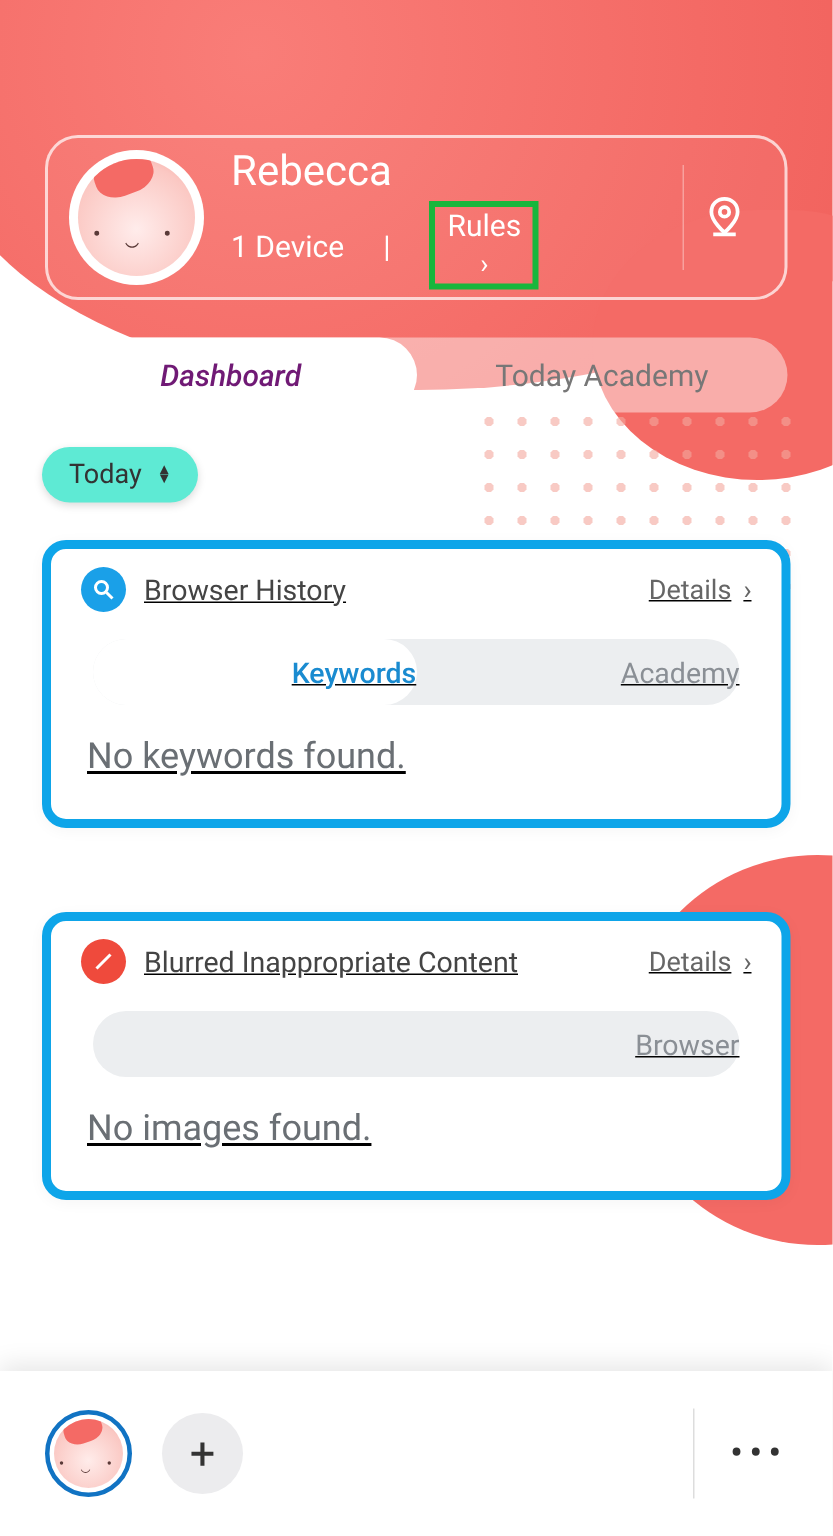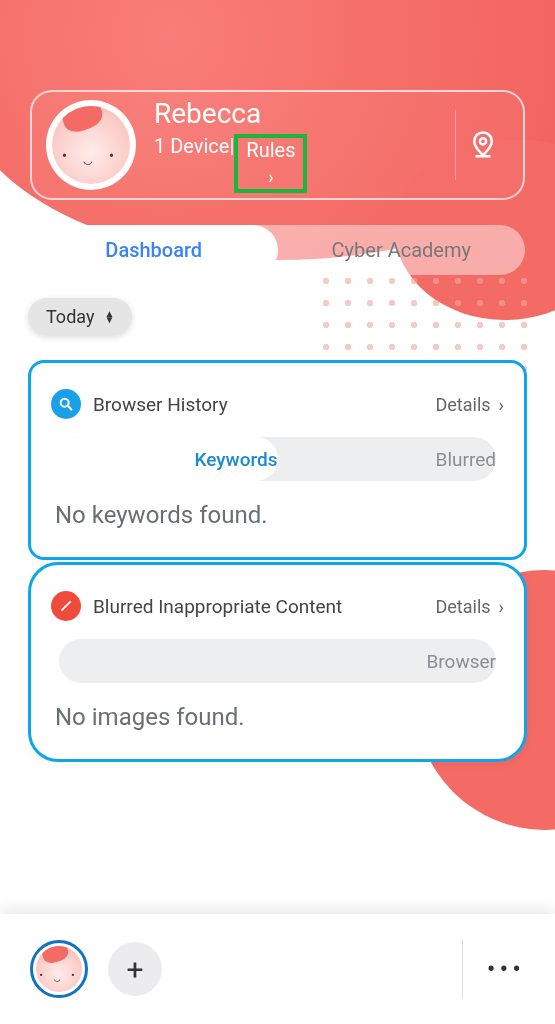--- a/index.html
+++ b/index.html
@@ -44,52 +44,53 @@
   }
   .avatar-inner {
     width: 78px; height: 78px; border-radius: 50%;
     background: radial-gradient(circle at 50% 60%, #ffeceb 0%, #fbc8c3 70%, #f6a19a 100%);
     position: relative; overflow: hidden;
   }
   .avatar-hair { position:absolute; top:-6px; left:10px; width:40px; height:30px; background:#f46a65; border-radius:50% 50% 40% 40%; transform:rotate(-20deg);}
   .avatar-face { position:absolute; bottom:18px; left:0; right:0; text-align:center; font-size:16px; color:#5a3a38; letter-spacing:6px; }
   .user-text { flex: 1; }
   .user-name { font-size: 28px; font-weight: 400; }
-  .user-sub { font-size: 20px; margin-top: 4px; display:flex; gap:0;}
+  .user-sub { font-size: 20px; margin-top: 4px; display:flex; align-items:center; gap:26px;}
   .rules-box { border: 4px solid #18b63c; padding: 0 8px 2px 8px; display:inline-flex; align-items:center; gap:4px;flex-direction:column;}
   .loc-icon-wrap {
     width: 54px; display:flex; align-items:center; justify-content:center;
     border-left: 1px solid rgba(255,255,255,.35); height: 70px;
   }
 
   
   .main-tabs {
     position:absolute; top:225px; left:30px; right:30px; height:50px;
     background: rgba(255,255,255,.45); border-radius: 26px; display:flex;
   }
   .main-tab { flex:1; display:flex; align-items:center; justify-content:center; font-size:20px; border-radius:26px;}
-  .main-tab.active { background:#fff; color:#3b82f6; font-weight:500;}
+  .main-tab.active { background:#fff; color:#701a75; font-weight:500;font-style:italic;}
   .main-tab.inactive { color:#777;}
 
   
   .today-pill {
-    position:absolute; top:298px; left:28px; background:#e5e5e5; border-radius:22px;
+    position:absolute; top:298px; left:28px; background:#5eead4; border-radius:22px;
     padding:8px 18px; box-shadow:0 2px 6px rgba(0,0,0,.15); display:flex; align-items:center; gap:10px;
     font-size:18px; color:#333;
   }
   .sort-arrows { display:flex; flex-direction:column; line-height:6px; font-size:10px;}
 
   
   .card {
     position:absolute; left:28px; right:28px; background:#fff;
-    border:3px solid #0ea5e9; border-radius:16px; padding:26px 20px 28px 20px;
+    border:6px solid #0ea5e9; border-radius:16px; padding:12px 20px 28px 20px;
     box-shadow: 0 2px 10px rgba(0,0,0,.04);
+    text-decoration: underline;
   }
   .card1 { top:360px; }
-  .card2 { top:562px;border-radius:30px; }
+  .card2 { top:608px; }
   .card-head { display:flex; align-items:center; gap:12px; margin-bottom:18px;}
   .card-title { flex:1; font-size:19px; color:#444; }
   .details { font-size:18px; color:#666; display:flex; align-items:center; gap:8px;}
   .icon-circle { width:30px; height:30px; border-radius:50%; display:flex; align-items:center; justify-content:center; flex-shrink:0;}
   .ic-blue { background:#1aa0e8; color:#fff;}
   .ic-red { background:#ef4a3c; color:#fff;}
   .sub-tabs { background:#eceef0; border-radius:24px; height:44px; display:flex; margin:0 8px 20px 8px;}
   .sub-tab { flex:1; display:flex; align-items:center; justify-content:flex-end; font-size:19px; border-radius:24px;}
   .sub-tab.active { background:#fff; color:#1a8bd0; font-weight:500;}
   .sub-tab.inactive { color:#8a8f95;}
@@ -152,21 +153,21 @@
         <line x1="6" y1="21" x2="18" y2="21"></line>
       </svg>
     </div>
   </div>
 
   <div class="main-tabs">
     <div class="main-tab active">
       <span>Dashboard</span>
     </div>
     <div class="main-tab inactive">
-      <span>Cyber Academy</span>
+      <span>Today Academy</span>
     </div>
   </div>
 
   <div class="today-pill">
     <span>Today</span>
     <span class="sort-arrows">
       <span>▲</span>
         <span>▼</span>
     </span>
   </div>
@@ -183,21 +184,21 @@
       <span class="details">
         <span>Details</span>
         <span class="chev">›</span>
       </span>
     </div>
     <div class="sub-tabs">
       <div class="sub-tab active">
         <span>Keywords</span>
       </div>
       <div class="sub-tab inactive">
-        <span>Blurred</span>
+        <span>Academy</span>
       </div>
     </div>
     <div class="empty">No keywords found.</div>
   </div>
 
   <div class="card card2">
     <div class="card-head">
       <span class="icon-circle ic-red">
         <svg width="16" height="16" viewBox="0 0 24 24" stroke="#fff" stroke-width="3">
             <line x1="5" y1="19" x2="19" y2="5"></line>

